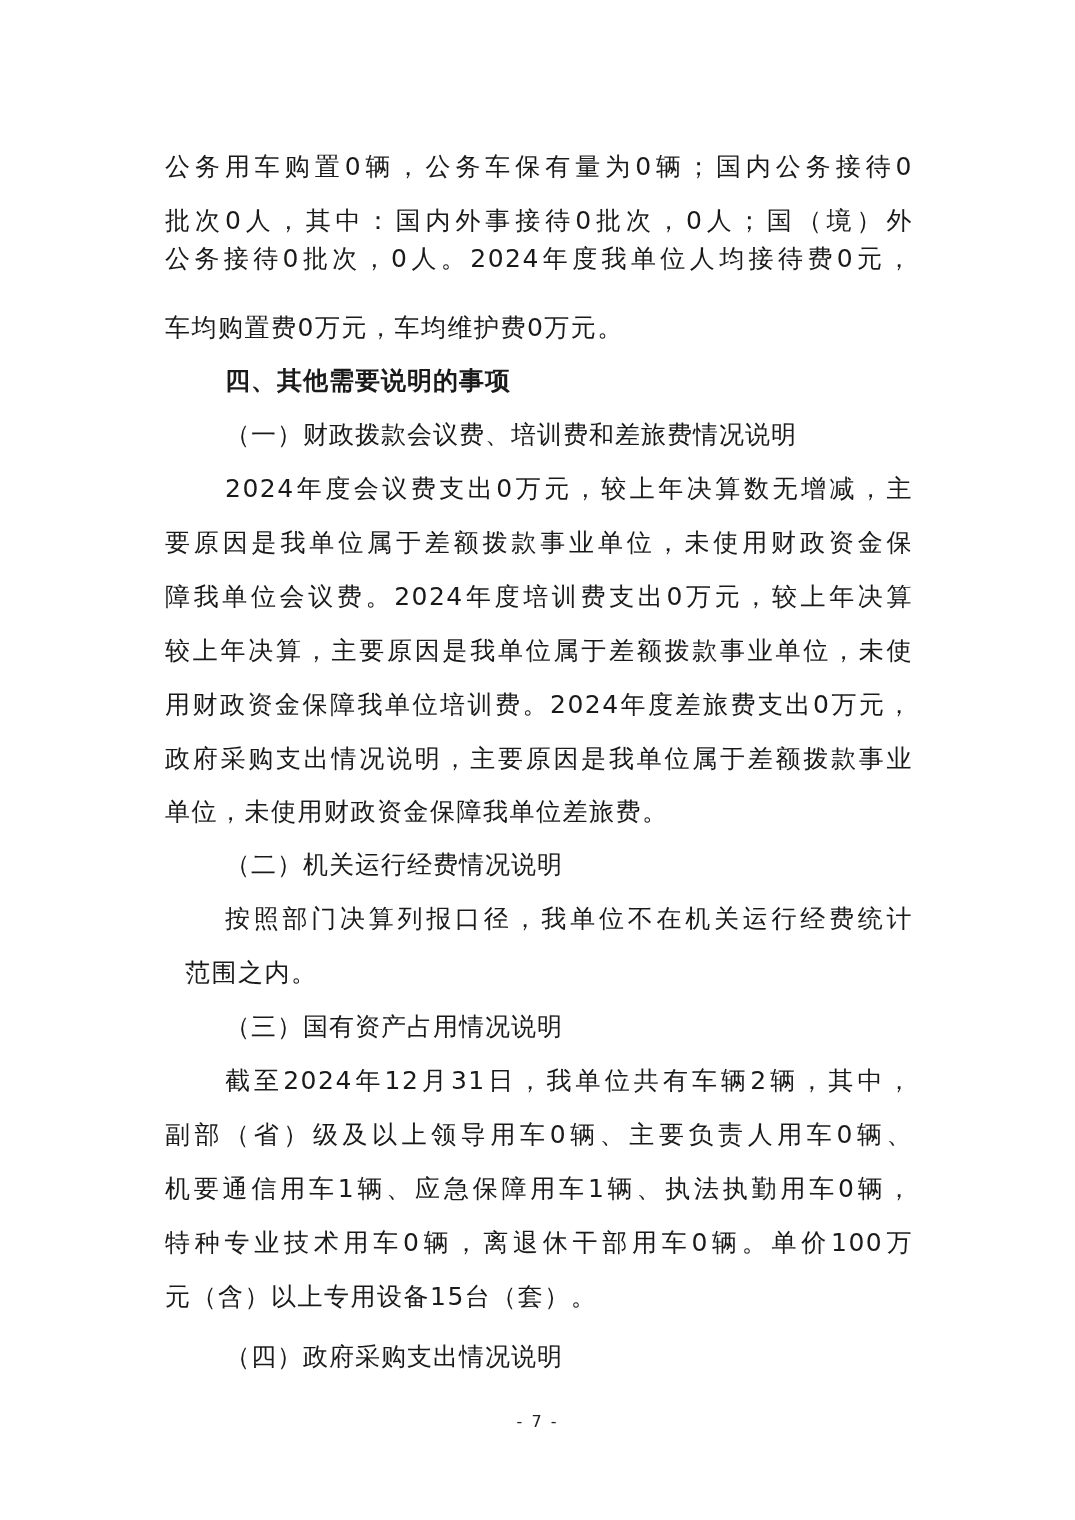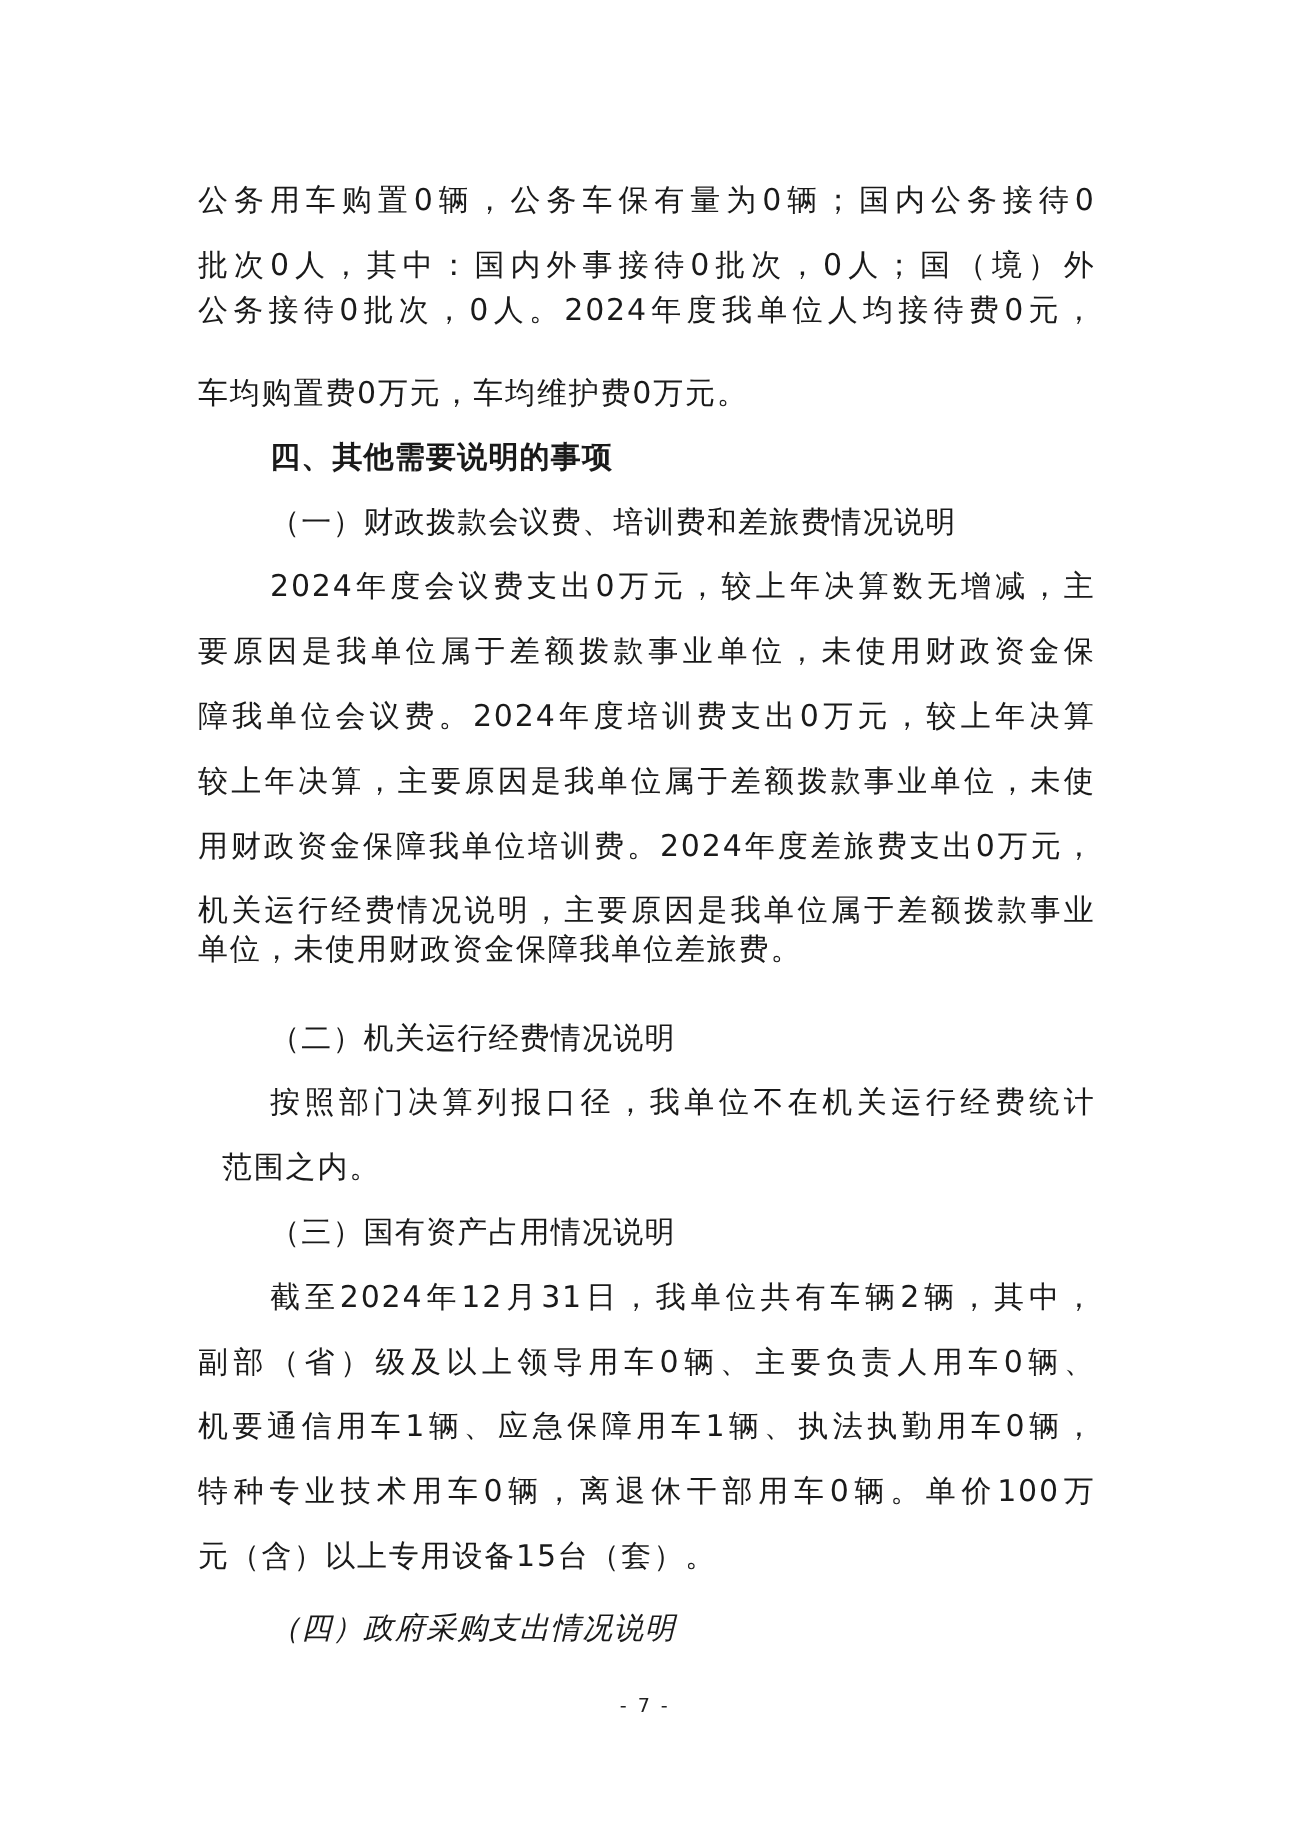--- a/index.html
+++ b/index.html
@@ -66,30 +66,30 @@
   <div class="line" style="top:161px;">车均购置费0万元，车均维护费0万元。</div>
 
   <div class="line indent heading-bold" style="top:214px;">四、其他需要说明的事项</div>
 
   <div class="line indent sub-heading" style="top:268px;">（一）财政拨款会议费、培训费和差旅费情况说明</div>
   <div class="line justify indent" style="top:322px; width:688px;">2024年度会议费支出0万元，较上年决算数无增减，主</div>
   <div class="line justify" style="top:376px;">要原因是我单位属于差额拨款事业单位，未使用财政资金保</div>
   <div class="line justify" style="top:430px;">障我单位会议费。2024年度培训费支出0万元，较上年决算</div>
   <div class="line justify" style="top:484px;">较上年决算，主要原因是我单位属于差额拨款事业单位，未使</div>
   <div class="line justify" style="top:538px;">用财政资金保障我单位培训费。2024年度差旅费支出0万元，</div>
-  <div class="line justify" style="top:592px;">机关运行经费情况说明，主要原因是我单位属于差额拨款事业</div>
-  <div class="line" style="top:624px;">单位，未使用财政资金保障我单位差旅费。</div>
+  <div class="line justify" style="top:592px;">政府采购支出情况说明，主要原因是我单位属于差额拨款事业</div>
+  <div class="line" style="top:645px;">单位，未使用财政资金保障我单位差旅费。</div>
 
   <div class="line indent sub-heading" style="top:698px;">（二）机关运行经费情况说明</div>
   <div class="line justify indent" style="top:752px; width:688px;">按照部门决算列报口径，我单位不在机关运行经费统计</div>
   <div class="line" style="top:806px;margin-left:20px;">范围之内。</div>
 
   <div class="line indent sub-heading" style="top:860px;">（三）国有资产占用情况说明</div>
   <div class="line justify indent" style="top:914px; width:688px;">截至2024年12月31日，我单位共有车辆2辆，其中，</div>
   <div class="line justify" style="top:968px;">副部（省）级及以上领导用车0辆、主要负责人用车0辆、</div>
   <div class="line justify" style="top:1022px;">机要通信用车1辆、应急保障用车1辆、执法执勤用车0辆，</div>
   <div class="line justify" style="top:1076px;">特种专业技术用车0辆，离退休干部用车0辆。单价100万</div>
   <div class="line" style="top:1130px;">元（含）以上专用设备15台（套）。</div>
 
-  <div class="line indent sub-heading" style="top:1190px;font-style:italic;">（四）政府采购支出情况说明</div>
+  <div class="line indent sub-heading" style="top:1190px;">（四）政府采购支出情况说明</div>
 </div>
 
 <div class="page-number">- 7 -</div>
 
 </body></html>

